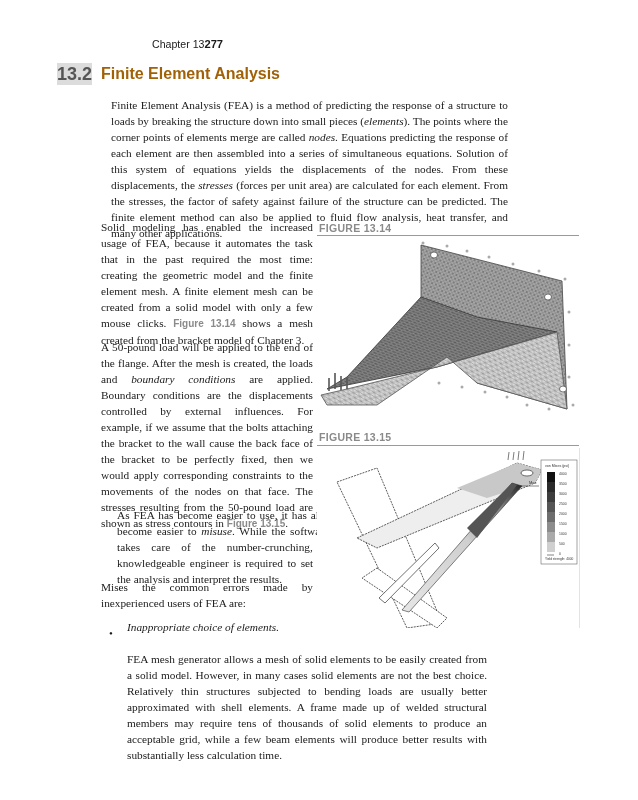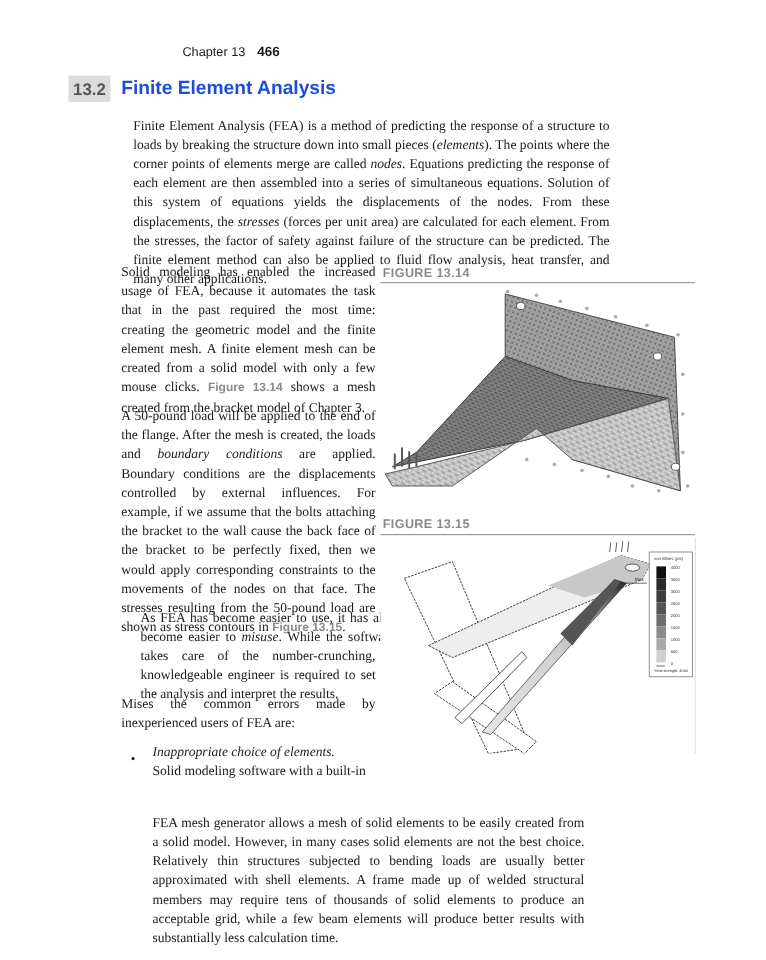--- a/index.html
+++ b/index.html
@@ -1,68 +1,68 @@
 <!DOCTYPE html>
 <html><head>
 <meta charset="utf-8">
 <style>
   html, body { margin:0; padding:0; }
   body { width:638px; height:800px; background:#ffffff; position:relative; overflow:hidden;
          font-family:"Liberation Serif", "DejaVu Serif", serif; color:#1a1a1a; }
   .running-head { position:absolute; top:38px; left:152px; width:462px; font-size:11.2px; display:flex; align-items:baseline; }
-  .running-head .chap { font-family:"Liberation Sans", sans-serif; font-size:10.6px; margin-right:10px; }
+  .running-head .chap { font-family:"Liberation Sans", sans-serif; font-size:10.6px; }
   .running-head .title { flex:1; letter-spacing:-0.1px; }
   .running-head .pg { font-family:"Liberation Sans", sans-serif; font-weight:bold; font-size:11.2px; }
   .sec-num { position:absolute; top:63px; left:57px; width:35px; height:22px; background:#dcdcdc;
-             font-family:"Liberation Sans", sans-serif; font-weight:bold; font-size:14px; color:#555;
+             font-family:"Liberation Sans", sans-serif; font-weight:bold; font-size:18px; color:#555;
              display:flex; align-items:center; justify-content:center; }
   .sec-title { position:absolute; top:63px; left:101px; font-family:"Liberation Sans", sans-serif;
-               font-weight:bold; font-size:16px; line-height:22px; color:#1d4ed8; }
+               font-weight:bold; font-size:16px; line-height:22px; color:#a16207; }
   .para { position:absolute; font-size:11.3px; line-height:16px; text-align:justify; margin:0; }
   .para i { font-style:italic; }
   .figref { font-family:"Liberation Sans", sans-serif; color:#8a8a8a; font-size:10px; font-weight:bold; }
   .p1 { top:97px; left:111px; width:397px; }
   .p2 { top:219px; left:101px; width:212px; }
   .p3 { top:339px; left:101px; width:212px; }
   .p4 { top:507px; left:101px; width:212px;margin-left:16px; }
   .p5 { top:579px; left:101px; width:212px; }
   .bullet { position:absolute; top:627px; left:109px; width:8px; font-size:11px; }
   .p6 { top:619px; left:127px; width:360px; text-align:left;font-family:Liberation Serif, serif; }
-  .p7 { top:678px; left:127px; width:360px; }
+  .p7 { top:651px; left:127px; width:360px; }
   .fig-label { position:absolute; left:319px; font-family:"Liberation Sans", sans-serif; font-weight:bold;
                font-size:10.5px; color:#8a8a8a; letter-spacing:0.3px; }
   .fig-rule { position:absolute; left:317px; width:262px; height:1px; background:#9a9a9a; }
   .fig-box { position:absolute; left:317px; width:262px; background:#fff; }
   .fig14 { top:237px; height:182px; }
   .fig15 { top:448px; height:180px; border-right:1px solid #e3e3e3; }
   svg text { font-family:"Liberation Sans", sans-serif; }
 </style>
 </head>
 <body>
 
 <div class="running-head">
   <span class="chap">Chapter 13</span>
-  <span class="pg">466</span>
+  <span class="pg">277</span>
 </div>
 
 <div class="sec-num">13.2</div>
 <div class="sec-title">Finite Element Analysis</div>
 
 <p class="para p1"><span>Finite Element Analysis (FEA) is a method of predicting the response of a structure to loads by breaking the structure down into small pieces (</span><i>elements</i><span>). The points where the corner points of elements merge are called </span><i>nodes</i><span>. Equations predicting the response of each element are then assembled into a series of simultaneous equations. Solution of this system of equations yields the displacements of the nodes. From these displacements, the </span><i>stresses</i><span> (forces per unit area) are calculated for each element. From the stresses, the factor of safety against failure of the structure can be predicted. The finite element method can also be applied to fluid flow analysis, heat transfer, and many other applications.</span></p>
 
 <p class="para p2"><span>Solid modeling has enabled the increased usage of FEA, because it automates the task that in the past required the most time: creating the geometric model and the finite element mesh. A finite element mesh can be created from a solid model with only a few mouse clicks. </span><span class="figref">Figure 13.14</span><span> shows a mesh created from the bracket model of Chapter 3.</span></p>
 
 <p class="para p3"><span>A 50-pound load will be applied to the end of the flange. After the mesh is created, the loads and </span><i>boundary conditions</i><span> are applied. Boundary conditions are the displacements controlled by external influences. For example, if we assume that the bolts attaching the bracket to the wall cause the back face of the bracket to be perfectly fixed, then we would apply corresponding constraints to the movements of the nodes on that face. The stresses resulting from the 50-pound load are shown as stress contours in </span><span class="figref">Figure 13.15</span><span>.</span></p>
 
 <p class="para p4"><span>As FEA has become easier to use, it has also become easier to </span><i>misuse</i><span>. While the software takes care of the number-crunching, a knowledgeable engineer is required to set up the analysis and interpret the results.</span></p>
 
 <p class="para p5">Mises the common errors made by inexperienced users of FEA are:</p>
 
 <div class="bullet">•</div>
-<p class="para p6"><i>Inappropriate choice of elements.</i><br><span>Solid modeling software with a built-in</span></p>
+<p class="para p6"><i>Inappropriate choice of elements.</i><br></p>
 <p class="para p7">FEA mesh generator allows a mesh of solid elements to be easily created from a solid model. However, in many cases solid elements are not the best choice. Relatively thin structures subjected to bending loads are usually better approximated with shell elements. A frame made up of welded structural members may require tens of thousands of solid elements to produce an acceptable grid, while a few beam elements will produce better results with substantially less calculation time.</p>
 
 <div class="fig-label" style="top:222px;">FIGURE 13.14</div>
 <div class="fig-rule" style="top:235px;"></div>
 <div class="fig-box fig14">
   <svg width="262" height="182" viewBox="0 0 262 182">
     <defs>
       <pattern id="mesh" width="4" height="4" patternUnits="userSpaceOnUse" patternTransform="rotate(20)">
         <rect width="4" height="4" fill="#b9b9b9"></rect>
         <path d="M0 0 L4 4 M0 4 L4 0" stroke="#6a6a6a" stroke-width="0.5"></path>

